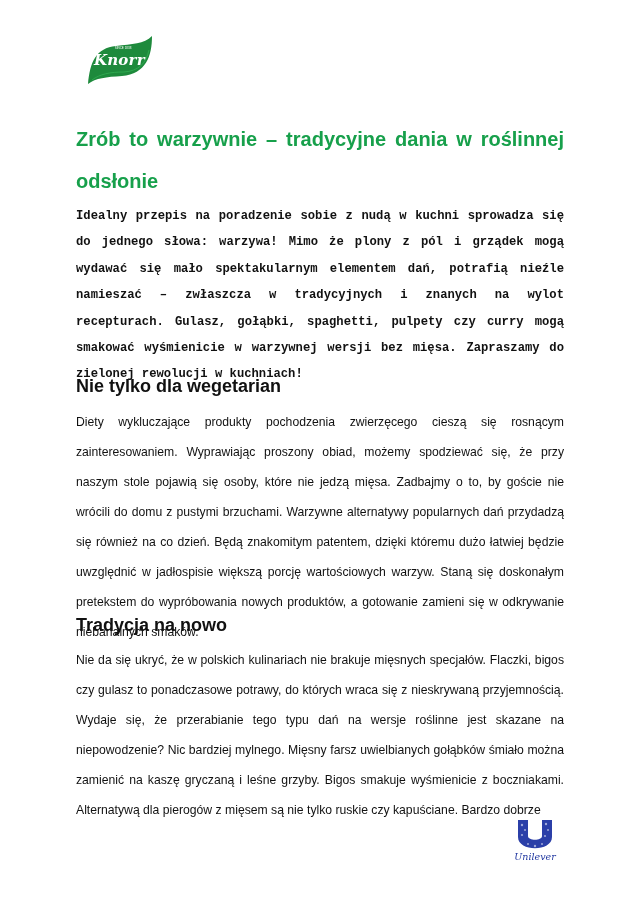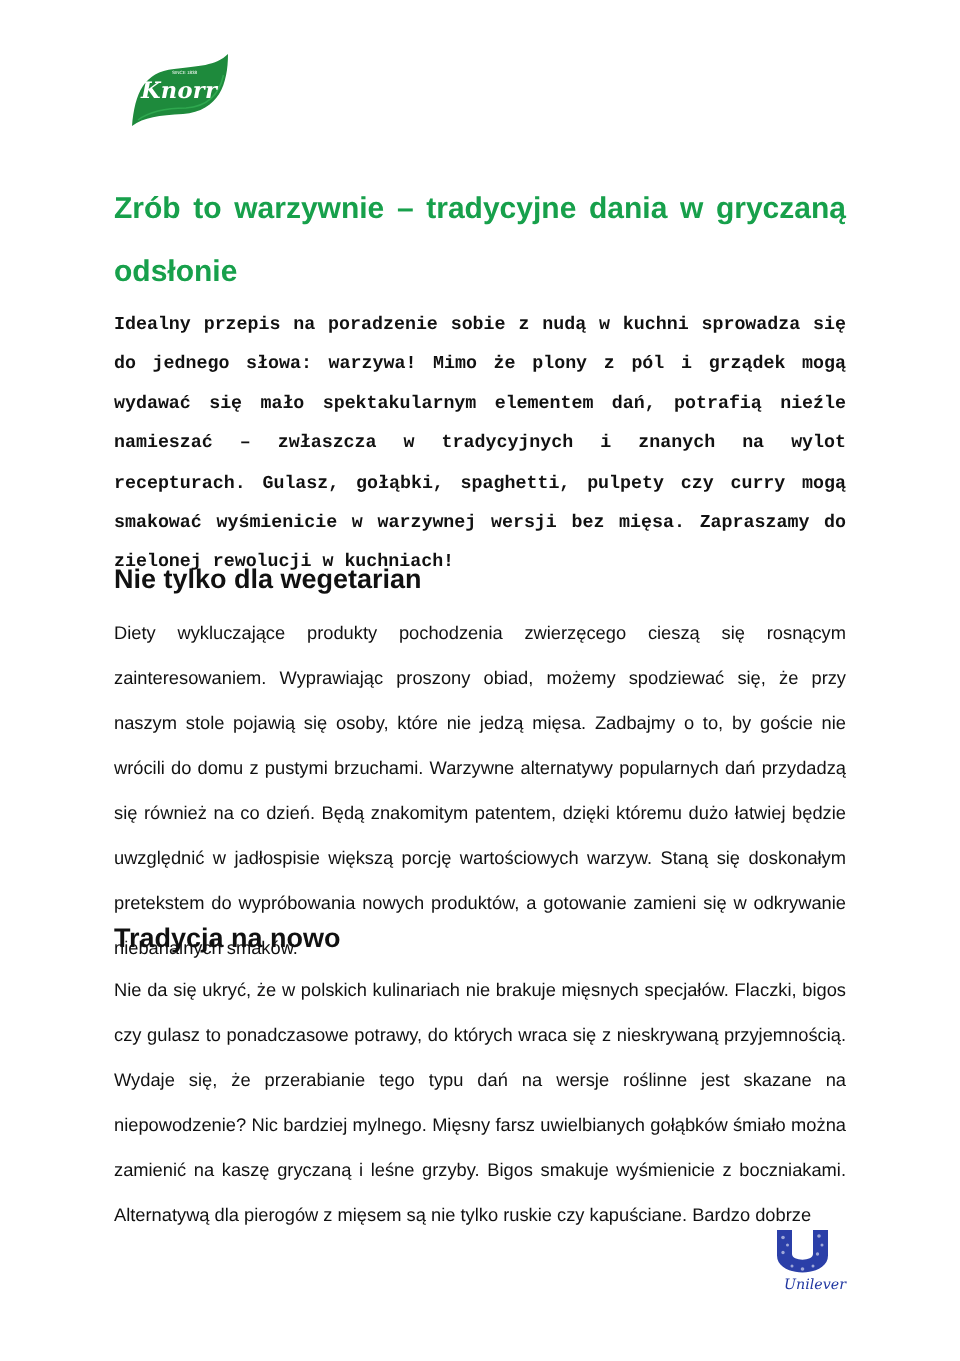--- a/index.html
+++ b/index.html
@@ -9,38 +9,38 @@
   .knorr-logo svg { width: 100%; height: 100%; display: block; }
   .knorr-text { position: absolute; left: 8px; top: 17px; width: 56px; color: #fff; font-family: "DejaVu Serif", serif; font-style: italic; font-weight: bold; font-size: 15px; letter-spacing: 0.2px; }
   .knorr-since { position: absolute; left: 22px; top: 12px; width: 30px; text-align: center; color: #fff; font-size: 3px; font-family: "Liberation Sans", sans-serif; }
   .title { position: absolute; left: 76px; top: 118px; width: 488px; color: #17a04b; font-weight: bold; font-size: 20px; line-height: 42px; text-align: justify; text-align-last: left; font-family: "Liberation Sans", sans-serif; }
   .title .l1 { display: block; text-align: justify; text-align-last: justify; }
   .lead { position: absolute; left: 76px; top: 203px; width: 488px; font-weight: bold; font-size: 12.2px; line-height: 26.4px; text-align: justify; font-family: Liberation Mono, monospace; }
   .h2 { position: absolute; left: 76px; font-weight: bold; font-size: 18px; line-height: 16px; }
   .para { position: absolute; left: 76px; width: 488px; font-size: 12.2px; line-height: 30px; text-align: justify; }
   .unilever-logo { position: absolute; left: 512px; top: 818px; width: 46px; height: 50px; }
   .unilever-logo svg { display: block; }
-  .unilever-text { position: absolute; left: 506px; top: 851px; width: 58px; text-align: right; color: #1f36a0; font-family: "DejaVu Serif", serif; font-style: italic; font-size: 9.5px; }
+  .unilever-text { position: absolute; left: 506px; top: 851px; width: 58px; text-align: center; color: #1f36a0; font-family: "DejaVu Serif", serif; font-style: italic; font-size: 9.5px; }
 </style>
 </head>
 <body>
 
 <div class="page">
 
   <div class="knorr-logo">
     <svg viewBox="0 0 68 52">
       <path d="M2 50 C 4 28, 10 14, 30 12 C 46 10, 58 10, 66 2 C 66 22, 60 40, 36 42 C 20 43, 10 44, 2 50 Z" fill="#1e8a3c"></path>
       <path d="M6 46 C 14 40, 24 38, 38 38 C 52 37, 60 30, 63 16" stroke="#2fa84f" stroke-width="1" fill="none"></path>
     </svg>
     <div class="knorr-since">SINCE 1838</div>
     <div class="knorr-text">Knorr</div>
   </div>
 
   <div class="title">
-    <span class="l1">Zrób to warzywnie – tradycyjne dania w gryczaną</span>
+    <span class="l1">Zrób to warzywnie – tradycyjne dania w roślinnej</span>
     <span>odsłonie</span>
   </div>
 
   <div class="lead">Idealny przepis na poradzenie sobie z nudą w kuchni sprowadza się do jednego słowa: warzywa! Mimo że plony z pól i grządek mogą wydawać się mało spektakularnym elementem dań, potrafią nieźle namieszać – zwłaszcza w tradycyjnych i znanych na wylot recepturach. Gulasz, gołąbki, spaghetti, pulpety czy curry mogą smakować wyśmienicie w warzywnej wersji bez mięsa. Zapraszamy do zielonej rewolucji w kuchniach!</div>
 
   <div class="h2" style="top:378px;">Nie tylko dla wegetarian</div>
   <div class="para" style="top:407px;">Diety wykluczające produkty pochodzenia zwierzęcego cieszą się rosnącym zainteresowaniem. Wyprawiając proszony obiad, możemy spodziewać się, że przy naszym stole pojawią się osoby, które nie jedzą mięsa. Zadbajmy o to, by goście nie wrócili do domu z pustymi brzuchami. Warzywne alternatywy popularnych dań przydadzą się również na co dzień. Będą znakomitym patentem, dzięki któremu dużo łatwiej będzie uwzględnić w jadłospisie większą porcję wartościowych warzyw. Staną się doskonałym pretekstem do wypróbowania nowych produktów, a gotowanie zamieni się w odkrywanie niebanalnych smaków.</div>
 
   <div class="h2" style="top:617px;">Tradycja na nowo</div>
   <div class="para" style="top:645px;">Nie da się ukryć, że w polskich kulinariach nie brakuje mięsnych specjałów. Flaczki, bigos czy gulasz to ponadczasowe potrawy, do których wraca się z nieskrywaną przyjemnością. Wydaje się, że przerabianie tego typu dań na wersje roślinne jest skazane na niepowodzenie? Nic bardziej mylnego. Mięsny farsz uwielbianych gołąbków śmiało można zamienić na kaszę gryczaną i leśne grzyby. Bigos smakuje wyśmienicie z boczniakami. Alternatywą dla pierogów z mięsem są nie tylko ruskie czy kapuściane. Bardzo dobrze</div>

